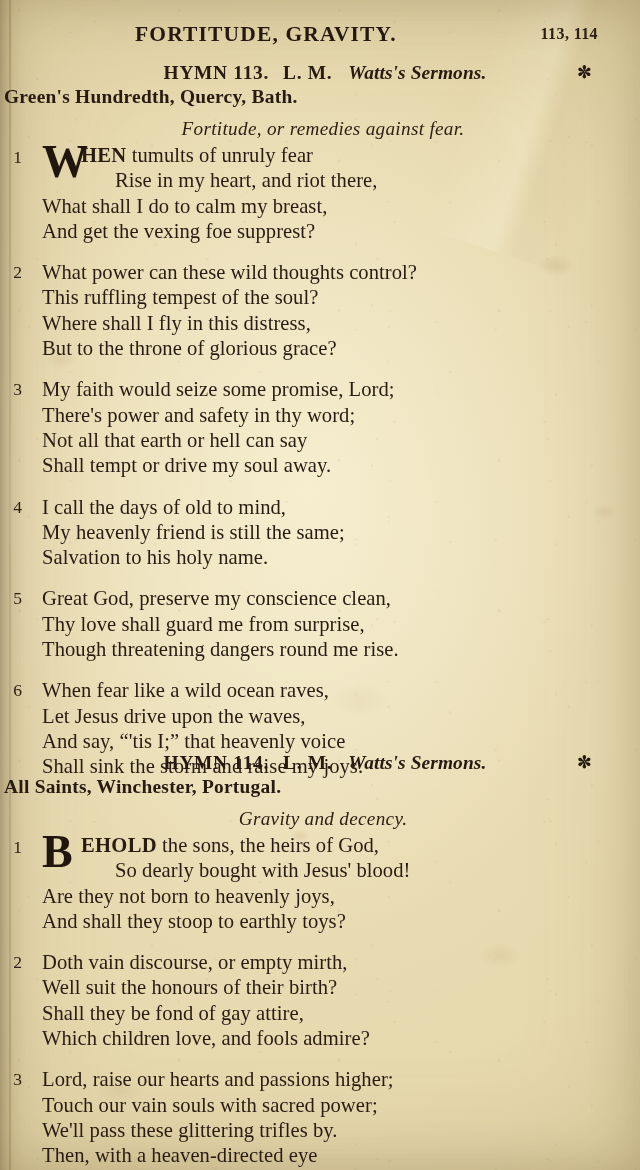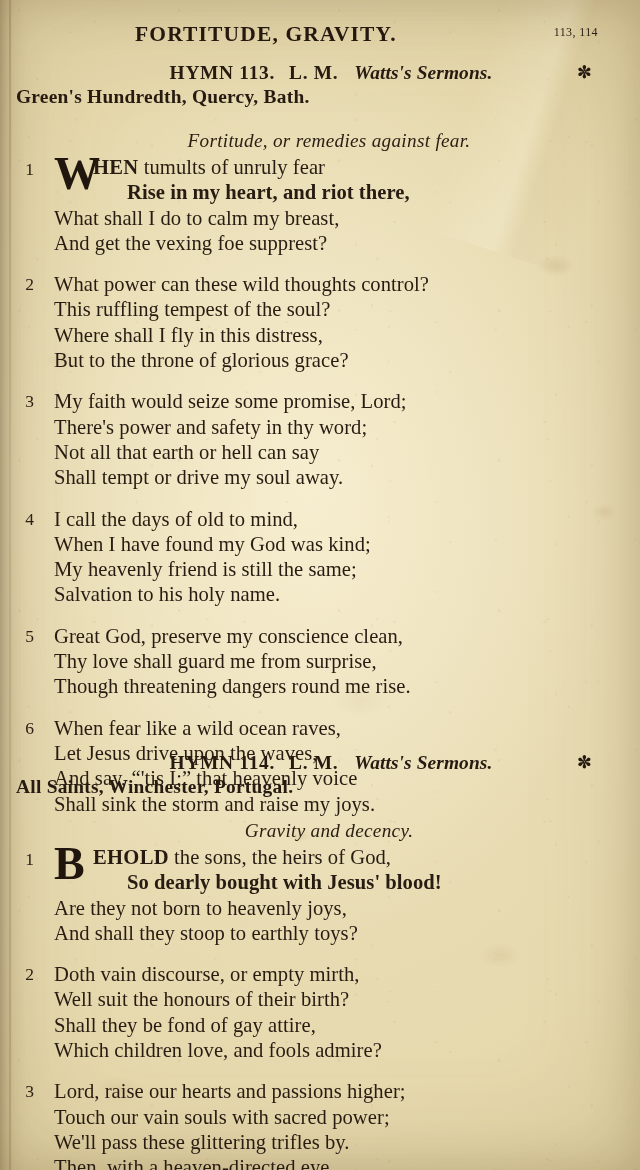--- a/index.html
+++ b/index.html
@@ -118,29 +118,29 @@
     font-size: 21.5px;
     font-weight: 700;
     letter-spacing: 1.15px;
     text-transform: uppercase;
     color: #25190f;
     white-space: nowrap;
   }
   .rh-pages {
     position: absolute;
     right: 42px; top: 3px;
-    font-size: 12px;
-    font-weight: 400;
+    font-size: 16px;
+    font-weight: 700;
     letter-spacing: .4px;
     color: #2a1d12;
     white-space: nowrap;
   }
 
   
-  .hymn { position: absolute; left: 12px; right: 0; }
+  .hymn { position: absolute; left: 0; right: 0; }
   #hymn-113 { top: 62px; }
   #hymn-114 { top: 752px; }
 
   .hymn-heading {
     position: relative;
     text-align: center;
     font-size: 19.4px;
     font-weight: 700;
     letter-spacing: .5px;
     color: #271b11;
@@ -181,21 +181,21 @@
     white-space: nowrap;
   }
 
   .subject {
     text-align: center;
     font-size: 19.2px;
     font-style: italic;
     font-weight: 400;
     letter-spacing: .3px;
     color: #2a1d12;
-    margin-top: 22px;
+    margin-top: 10px;
     padding-left: 6px;
     white-space: nowrap;
   }
 
   
   .verses { margin-top: 3px; }
 
   .verse {
     position: relative;
     padding-left: 42px;
@@ -235,21 +235,21 @@
     line-height: 44px;
     font-weight: 700;
     color: #20160d;
   }
   .verse.first .line-1 { padding-left: 39px; }
   .verse.first .line-1 .smallcaps {
     font-size: 20.6px;
     font-weight: 700;
     letter-spacing: .3px;
   }
-  .verse.first .line-2 { padding-left: 73px; font-weight: bold; }
+  .verse.first .line-2 { padding-left: 73px; }
 </style>
 </head>
 <body>
 
 <div class="page">
 
   <div class="grain"></div>
   <div class="foxing"></div>
   <div class="crease"></div>
   <div class="gutter"></div>
@@ -303,21 +303,20 @@
             <div class="line">There's power and safety in thy word;</div>
             <div class="line">Not all that earth or hell can say</div>
             <div class="line">Shall tempt or drive my soul away.</div>
           </div>
         </div>
 
         <div class="verse">
           <span class="vnum">4</span>
           <div class="lines">
             <div class="line">I call the days of old to mind,</div>
-            <div class="line">When I have found my God was kind;</div>
             <div class="line">My heavenly friend is still the same;</div>
             <div class="line">Salvation to his holy name.</div>
           </div>
         </div>
 
         <div class="verse">
           <span class="vnum">5</span>
           <div class="lines">
             <div class="line">Great God, preserve my conscience clean,</div>
             <div class="line">Thy love shall guard me from surprise,</div>

